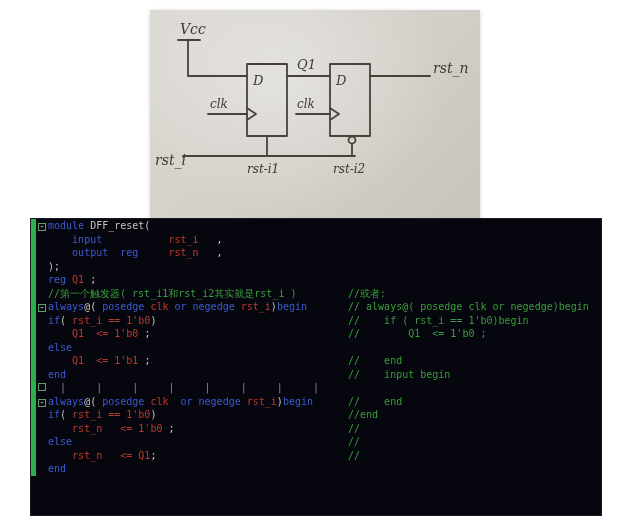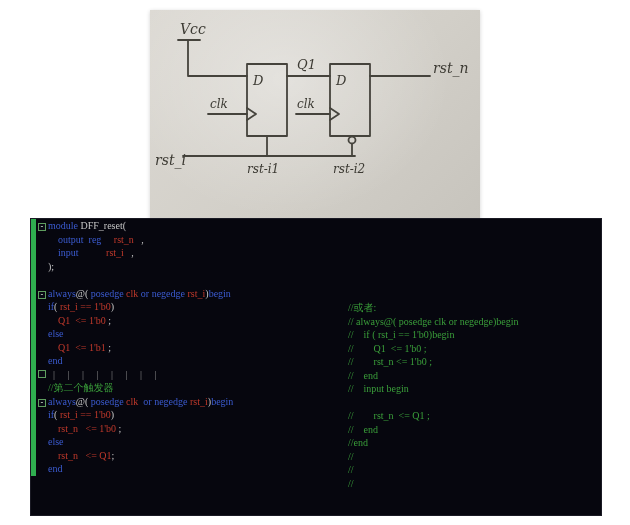--- a/index.html
+++ b/index.html
@@ -25,22 +25,22 @@
   }
   .code-line { display:flex; white-space:pre; height:13.5px; position:relative; }
   .margin { flex:0 0 5px; width:5px; align-self:stretch; }
   .margin.changed { background:var(--marker,#2fae4f); }
   .foldcol { flex:0 0 12px; width:12px; text-align:center; position:relative; }
   .fold-box {
     display:inline-block; width:8px; height:8px; margin-top:2px;
     border:1px solid #5f9e5f; color:#cfe8cf; font-size:8px; line-height:6px;
     text-align:center; background:#0a0a14;
   }
-  .code { flex:1; position:relative;font-family:Liberation Serif, serif; }
-  .comment2 { position:absolute; left:300px; top:0;margin-top:28px; }
+  .code { flex:1; position:relative; }
+  .comment2 { position:absolute; left:300px; top:0; }
 </style>
 <style>.tok-keyword{color:#3b5bd0}
 .tok-ident{color:#c0392b}
 .tok-comment{color:#3a9e3a}
 .tok-plain{color:#c5c5c5}
 .tok-dim{color:#8a8a8a}</style></head>
 <body style="--marker: #2fae4f;">
 
 <div class="page">
 
@@ -73,32 +73,32 @@
         <text x="5" y="155" font-size="14">rst_i</text>
         <text x="97" y="163" font-size="12">rst-i1</text>
         <text x="183" y="163" font-size="12">rst-i2</text>
       </g>
     </svg>
   </div>
 
   <div class="editor" style="background: rgb(6, 6, 14);">
     <div id="code-lines">
         <div class="code-line"><span class="margin changed"></span><span class="foldcol"><span class="fold-box">-</span></span><span class="code"><span class="tok-keyword">module</span><span class="tok-plain"> DFF_reset(</span></span></div>
+        <div class="code-line"><span class="margin changed"></span><span class="foldcol"></span><span class="code"><span class="tok-plain">    </span><span class="tok-keyword">input</span><span class="tok-plain">           </span><span class="tok-ident">rst_i</span><span class="tok-plain">   ,</span></span></div>
         <div class="code-line"><span class="margin changed"></span><span class="foldcol"></span><span class="code"><span class="tok-plain">    </span><span class="tok-keyword">output</span><span class="tok-plain">  </span><span class="tok-keyword">reg</span><span class="tok-plain">     </span><span class="tok-ident">rst_n</span><span class="tok-plain">   ,</span></span></div>
-        <div class="code-line"><span class="margin changed"></span><span class="foldcol"></span><span class="code"><span class="tok-plain">    </span><span class="tok-keyword">input</span><span class="tok-plain">           </span><span class="tok-ident">rst_i</span><span class="tok-plain">   ,</span></span></div>
         <div class="code-line"><span class="margin changed"></span><span class="foldcol"></span><span class="code"><span class="tok-plain">);</span></span></div>
-        <div class="code-line"><span class="margin changed"></span><span class="foldcol"></span><span class="code"><span class="comment2 tok-comment">//或者:</span></span></div>
+        <div class="code-line"><span class="margin changed"></span><span class="foldcol"></span><span class="code"><span class="tok-keyword">reg</span><span class="tok-plain"> </span><span class="tok-ident">Q1</span><span class="tok-plain"> ;</span></span></div>
+        <div class="code-line"><span class="margin changed"></span><span class="foldcol"></span><span class="code"><span class="tok-comment">//第一个触发器( rst_i1和rst_i2其实就是rst_i )</span><span class="comment2 tok-comment">//或者:</span></span></div>
         <div class="code-line"><span class="margin changed"></span><span class="foldcol"><span class="fold-box">-</span></span><span class="code"><span class="tok-keyword">always</span><span class="tok-plain">@( </span><span class="tok-keyword">posedge</span><span class="tok-plain"> </span><span class="tok-ident">clk</span><span class="tok-plain"> </span><span class="tok-keyword">or</span><span class="tok-plain"> </span><span class="tok-keyword">negedge</span><span class="tok-plain"> </span><span class="tok-ident">rst_i</span><span class="tok-plain">)</span><span class="tok-keyword">begin</span><span class="comment2 tok-comment">// always@( posedge clk or negedge)begin</span></span></div>
         <div class="code-line"><span class="margin changed"></span><span class="foldcol"></span><span class="code"><span class="tok-keyword">if</span><span class="tok-plain">( </span><span class="tok-ident">rst_i</span><span class="tok-plain"> </span><span class="tok-ident">==</span><span class="tok-plain"> </span><span class="tok-ident">1'b0</span><span class="tok-plain">)</span><span class="comment2 tok-comment">//    if ( rst_i == 1'b0)begin</span></span></div>
         <div class="code-line"><span class="margin changed"></span><span class="foldcol"></span><span class="code"><span class="tok-plain">    </span><span class="tok-ident">Q1</span><span class="tok-plain">  </span><span class="tok-ident">&lt;=</span><span class="tok-plain"> </span><span class="tok-ident">1'b0</span><span class="tok-plain"> ;</span><span class="comment2 tok-comment">//        Q1  &lt;= 1'b0 ;</span></span></div>
-        <div class="code-line"><span class="margin changed"></span><span class="foldcol"></span><span class="code"><span class="tok-keyword">else</span><span class="comment2 tok-comment">//        rst_n &lt;= 1'b0 ;</span></span></div>
+        <div class="code-line"><span class="margin changed"></span><span class="foldcol"></span><span class="code"><span class="tok-keyword">else</span></span></div>
         <div class="code-line"><span class="margin changed"></span><span class="foldcol"></span><span class="code"><span class="tok-plain">    </span><span class="tok-ident">Q1</span><span class="tok-plain">  </span><span class="tok-ident">&lt;=</span><span class="tok-plain"> </span><span class="tok-ident">1'b1</span><span class="tok-plain"> ;</span><span class="comment2 tok-comment">//    end</span></span></div>
         <div class="code-line"><span class="margin changed"></span><span class="foldcol"></span><span class="code"><span class="tok-keyword">end</span><span class="comment2 tok-comment">//    input begin</span></span></div>
         <div class="code-line"><span class="margin changed"></span><span class="foldcol"><span class="fold-box"></span></span><span class="code"><span class="tok-dim">  |     |     |     |     |     |     |     |</span></span></div>
-        <div class="code-line"><span class="margin changed"></span><span class="foldcol"></span><span class="code"><span class="tok-comment">//第二个触发器</span><span class="comment2 tok-comment">//        rst_n  &lt;= Q1 ;</span></span></div>
         <div class="code-line"><span class="margin changed"></span><span class="foldcol"><span class="fold-box">-</span></span><span class="code"><span class="tok-keyword">always</span><span class="tok-plain">@( </span><span class="tok-keyword">posedge</span><span class="tok-plain"> </span><span class="tok-ident">clk</span><span class="tok-plain">  </span><span class="tok-keyword">or</span><span class="tok-plain"> </span><span class="tok-keyword">negedge</span><span class="tok-plain"> </span><span class="tok-ident">rst_i</span><span class="tok-plain">)</span><span class="tok-keyword">begin</span><span class="comment2 tok-comment">//    end</span></span></div>
         <div class="code-line"><span class="margin changed"></span><span class="foldcol"></span><span class="code"><span class="tok-keyword">if</span><span class="tok-plain">( </span><span class="tok-ident">rst_i</span><span class="tok-plain"> </span><span class="tok-ident">==</span><span class="tok-plain"> </span><span class="tok-ident">1'b0</span><span class="tok-plain">)</span><span class="comment2 tok-comment">//end</span></span></div>
         <div class="code-line"><span class="margin changed"></span><span class="foldcol"></span><span class="code"><span class="tok-plain">    </span><span class="tok-ident">rst_n</span><span class="tok-plain">   </span><span class="tok-ident">&lt;=</span><span class="tok-plain"> </span><span class="tok-ident">1'b0</span><span class="tok-plain"> ;</span><span class="comment2 tok-comment">//</span></span></div>
         <div class="code-line"><span class="margin changed"></span><span class="foldcol"></span><span class="code"><span class="tok-keyword">else</span><span class="comment2 tok-comment">//</span></span></div>
         <div class="code-line"><span class="margin changed"></span><span class="foldcol"></span><span class="code"><span class="tok-plain">    </span><span class="tok-ident">rst_n</span><span class="tok-plain">   </span><span class="tok-ident">&lt;=</span><span class="tok-plain"> </span><span class="tok-ident">Q1</span><span class="tok-plain">;</span><span class="comment2 tok-comment">//</span></span></div>
         <div class="code-line"><span class="margin changed"></span><span class="foldcol"></span><span class="code"><span class="tok-keyword">end</span></span></div>
       </div>
   </div>
 
 </div>

